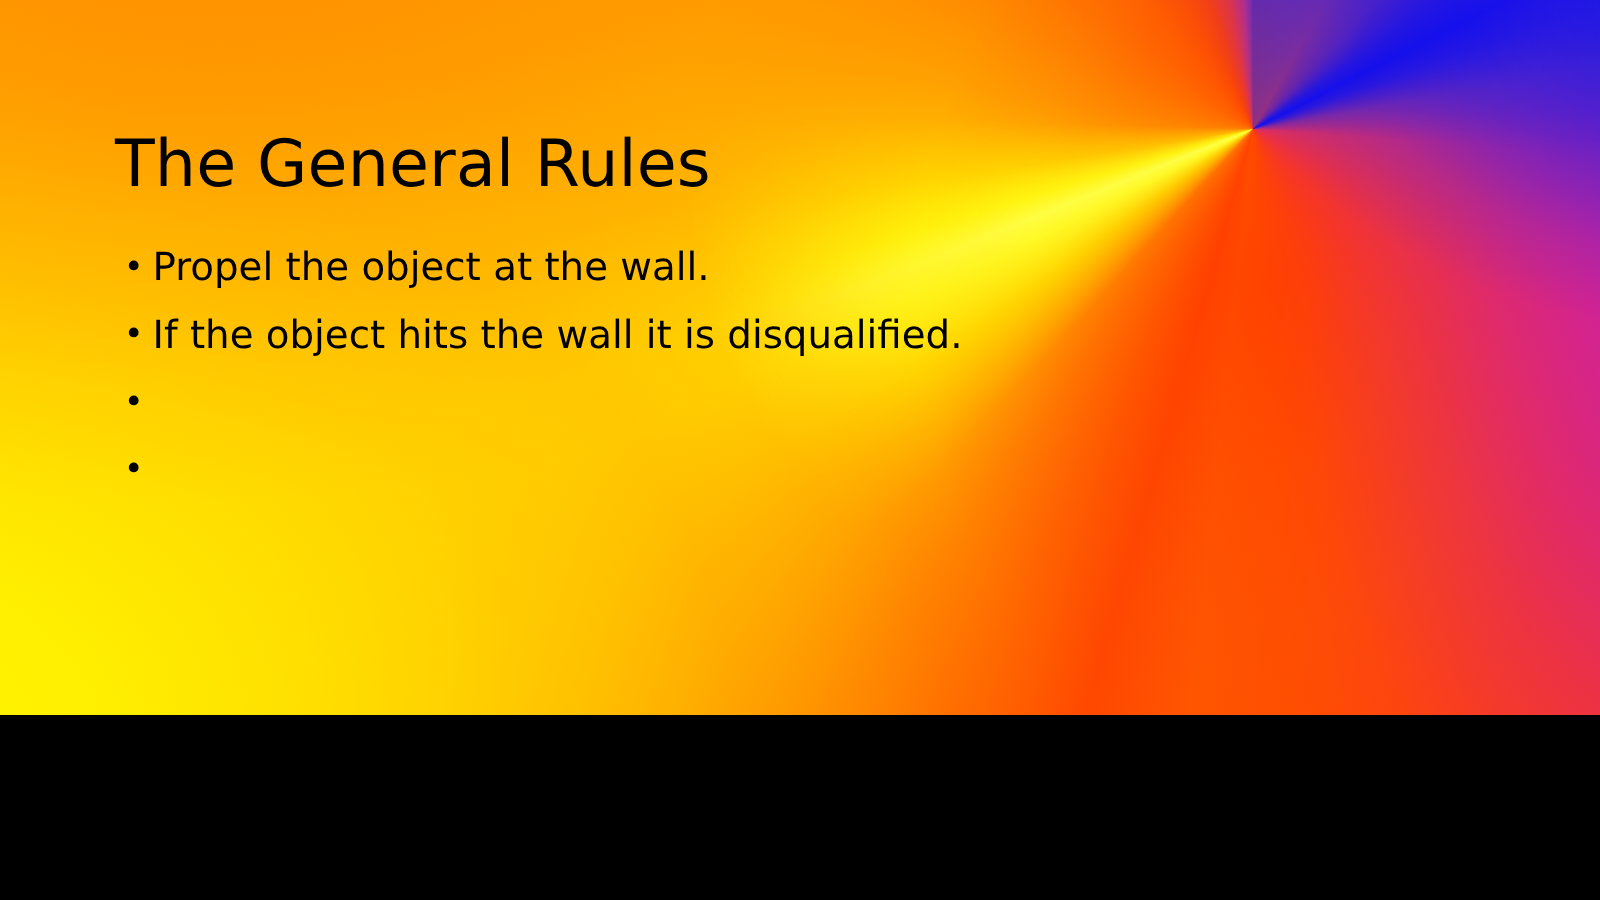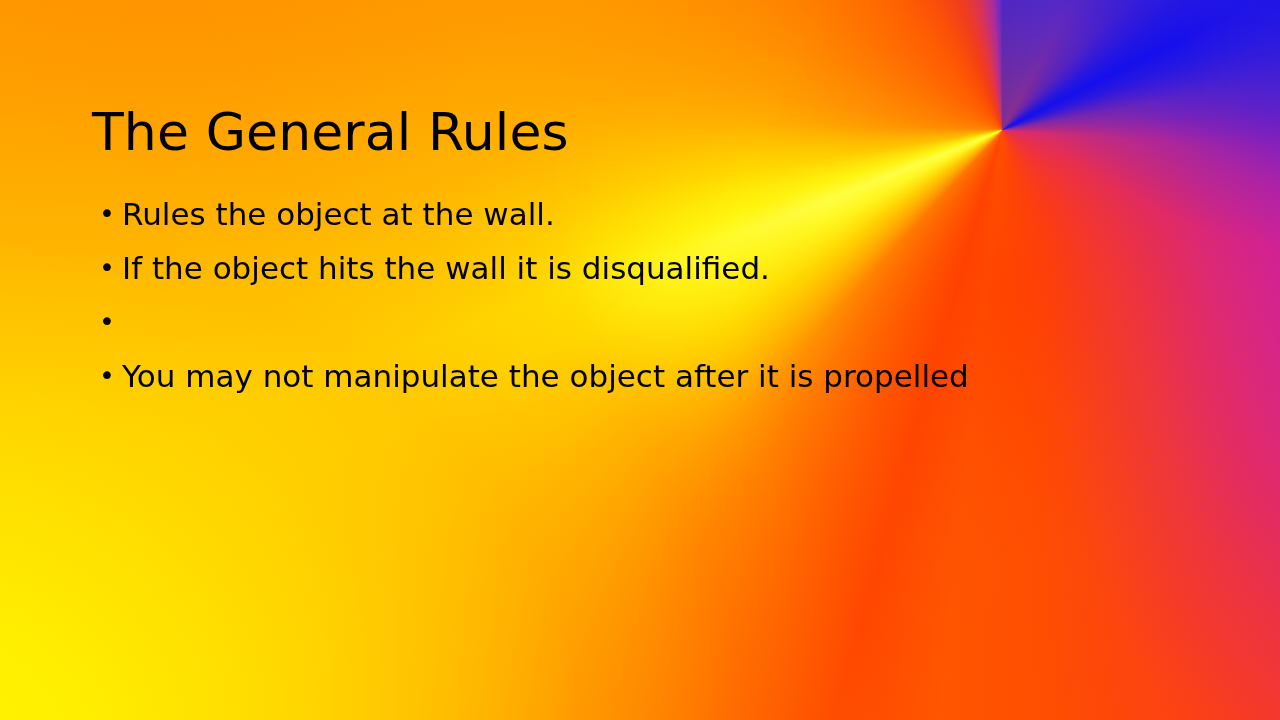--- a/index.html
+++ b/index.html
@@ -5,21 +5,21 @@
 <style>
   html, body {
     margin: 0;
     padding: 0;
     background: #000;
   }
 
   #slide {
     position: relative;
     width: 1280px;
-    height: 720px;
+    height: 572px;
     overflow: hidden;
     font-family: "DejaVu Sans", "Liberation Sans", sans-serif;
     background-color: #a21caf;
   }
 
   
   .bg-layer {
     position: absolute;
     inset: 0;
     pointer-events: none;
@@ -232,33 +232,32 @@
   <div class="bg-layer bg-yellow-beam"></div>
 
   <div class="content">
 
     <h1 class="slide-title">The General Rules</h1>
 
     <ul class="bullet-list">
 
       <li class="bullet-item">
         <span class="bullet-dot">•</span>
-        <span class="bullet-text">Rules the object at the wall.</span>
+        <span class="bullet-text">Propel the object at the wall.</span>
       </li>
 
       <li class="bullet-item">
         <span class="bullet-dot">•</span>
         <span class="bullet-text">If the object hits the wall it is disqualified.</span>
       </li>
 
       <li class="bullet-item">
         <span class="bullet-dot">•</span>
       </li>
 
       <li class="bullet-item">
         <span class="bullet-dot">•</span>
-        <span class="bullet-text">You may not manipulate the object after it is propelled</span>
       </li>
 
     </ul>
 
   </div>
 </div>
 
 </body></html>

